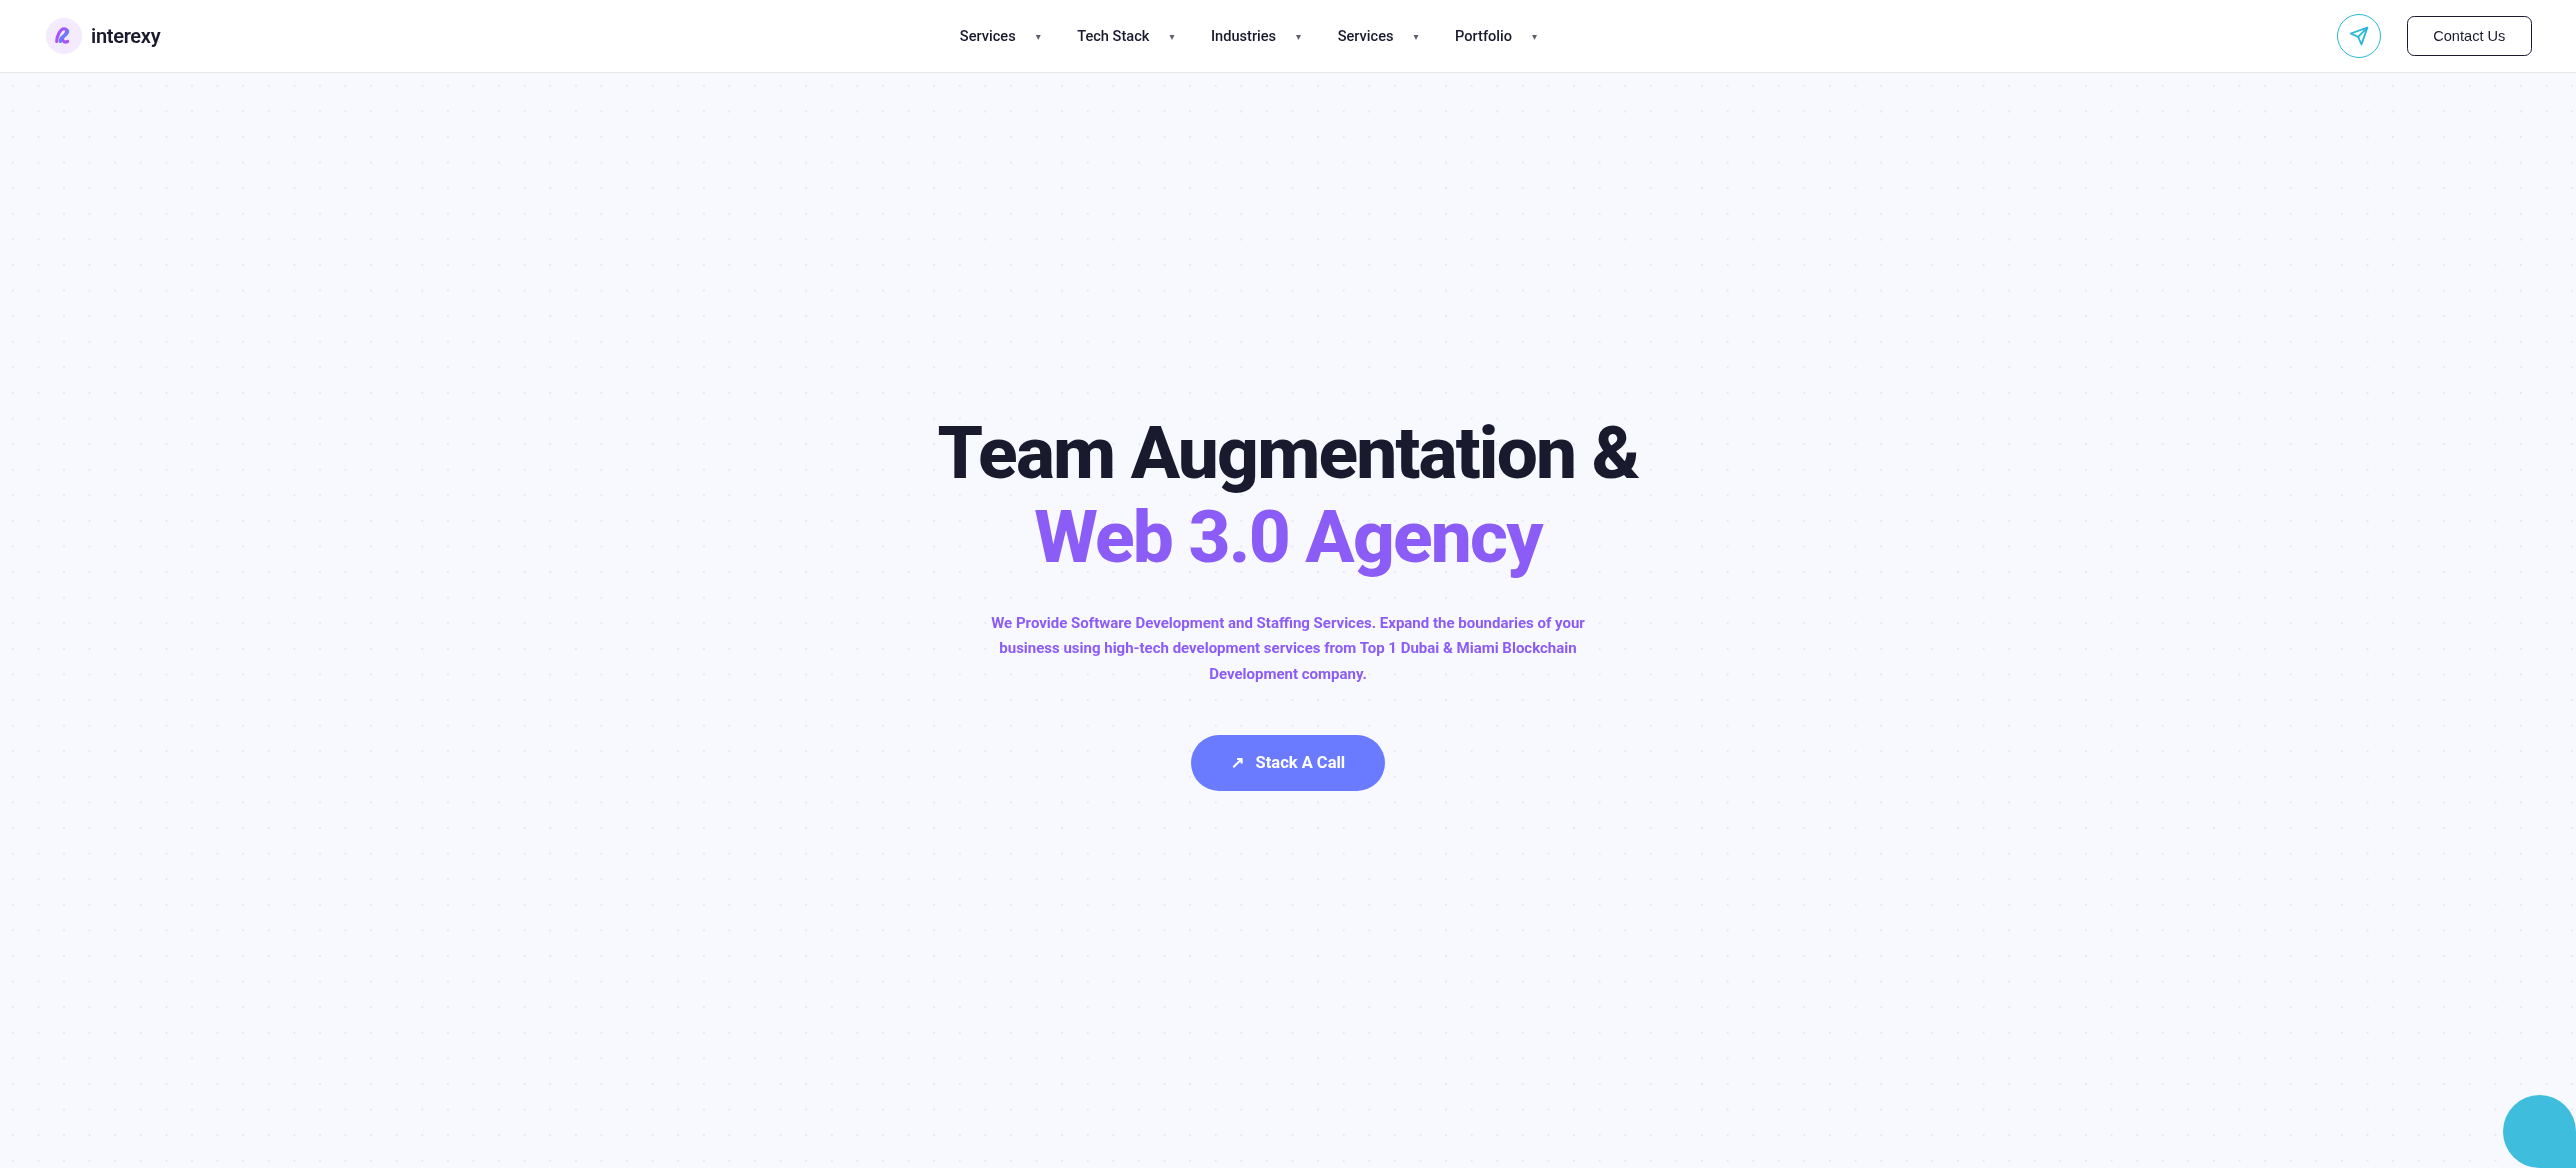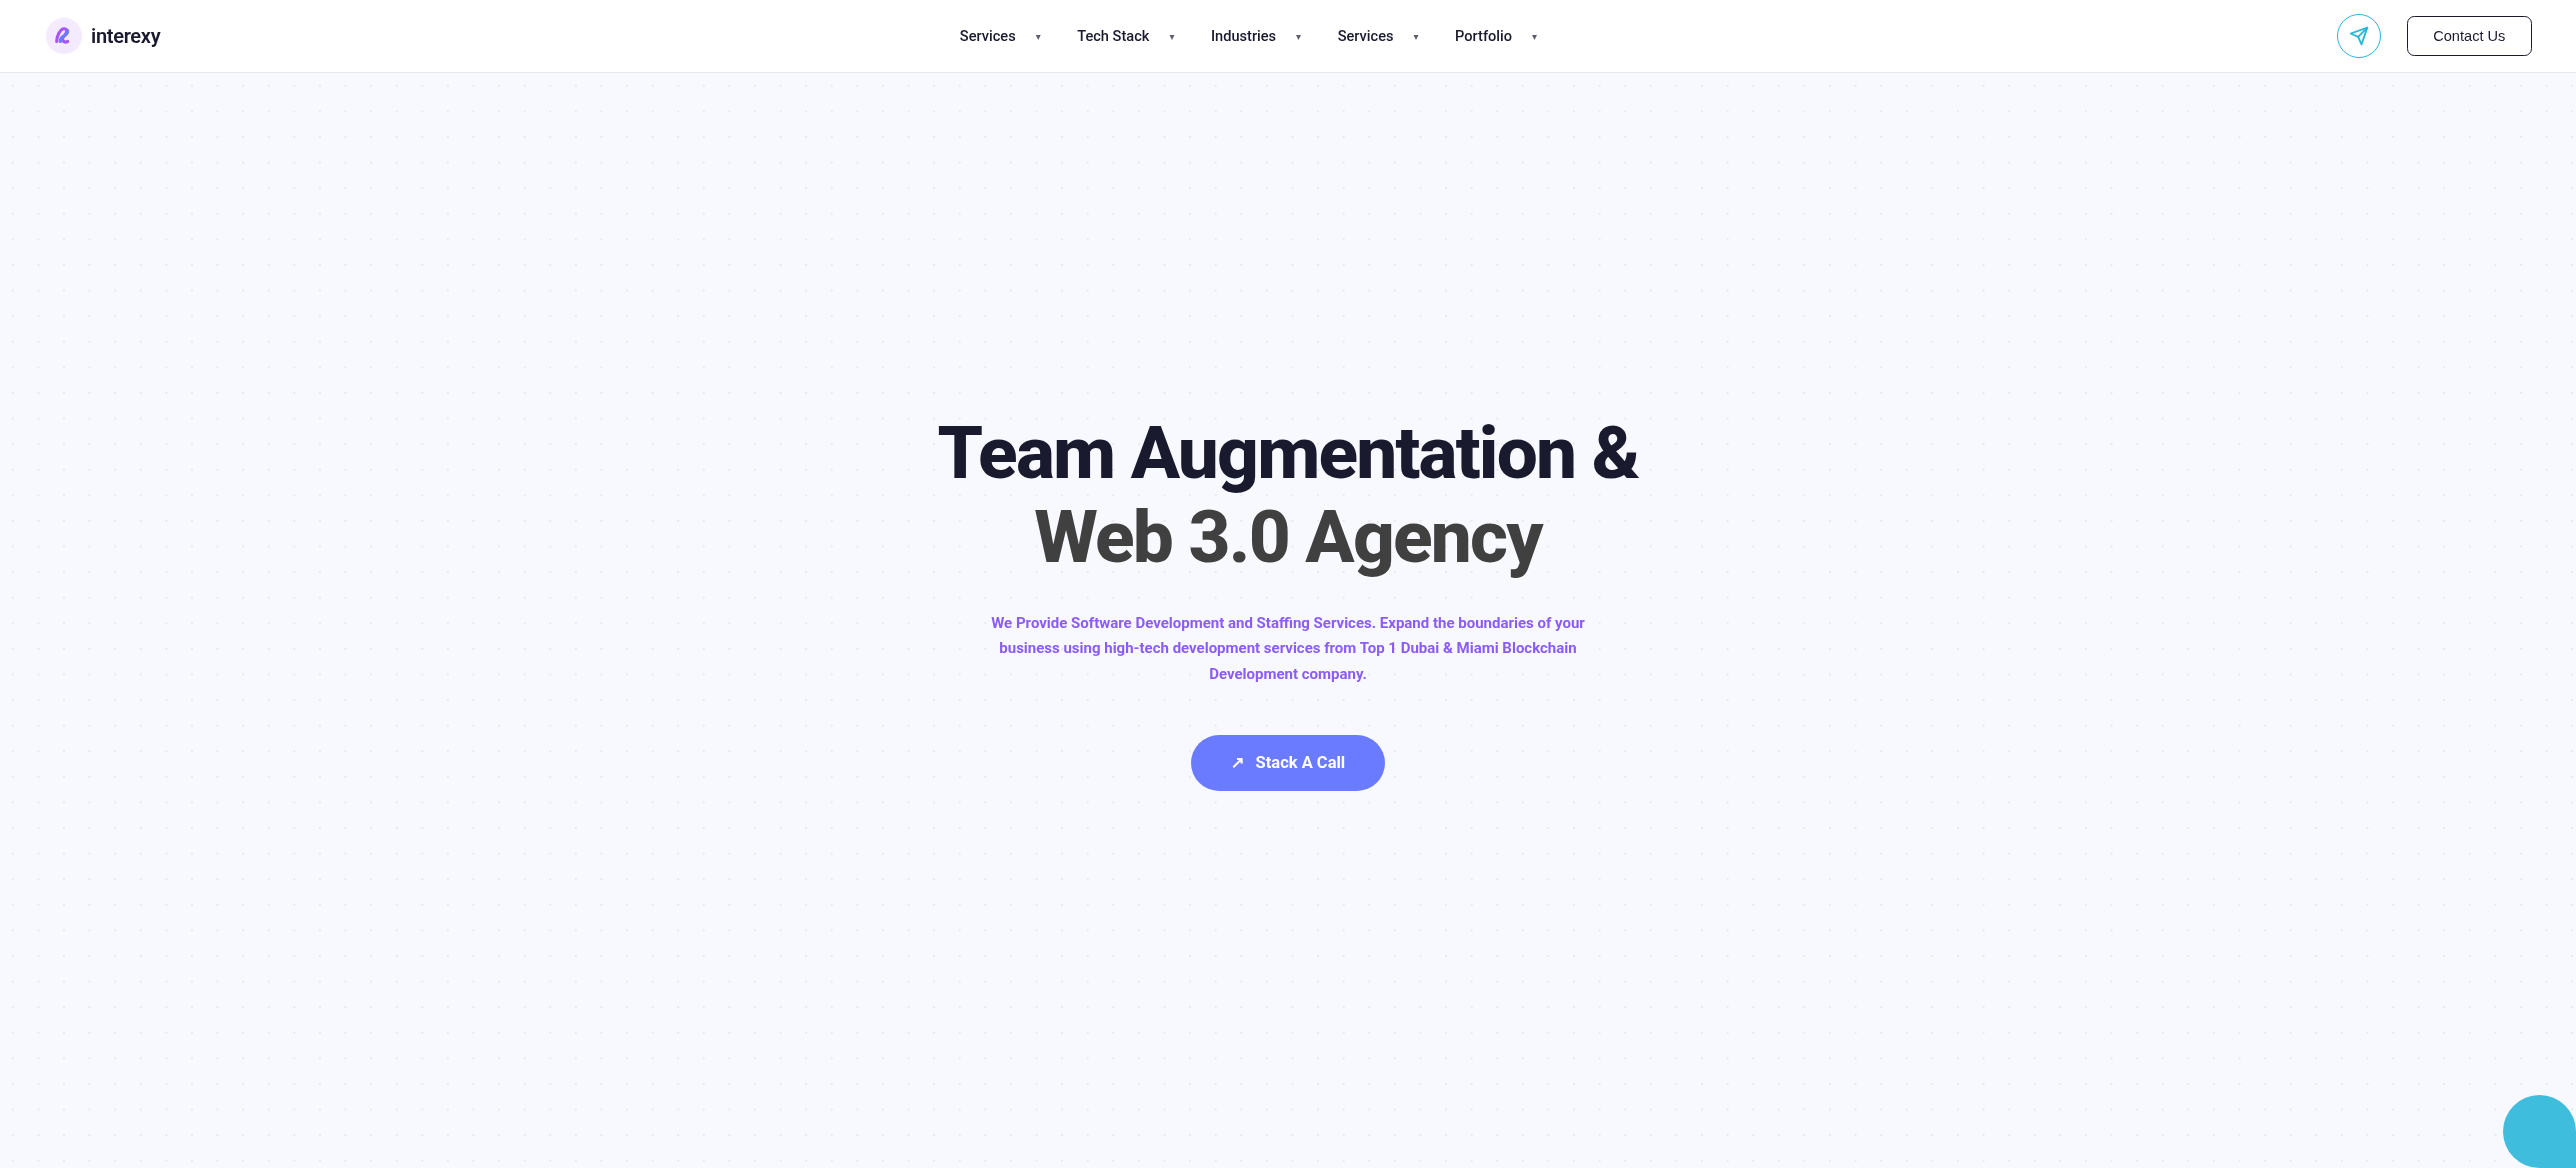--- a/index.html
+++ b/index.html
@@ -143,21 +143,21 @@
       font-weight: 800;
       color: #1a1a2e;
       line-height: 1.1;
       letter-spacing: -1.8px;
       display: block;
     }
 
     .hero-title-line2 {
       font-size: 73px;
       font-weight: 800;
-      color: #404040;
+      color: #8b5cf6;
       line-height: 1.1;
       letter-spacing: -1.8px;
       display: block;
       margin-top: 3.7px;
     }
 
     .hero-subtitle {
       margin-top: 33px;
       font-size: 15px;
       font-weight: 700;

